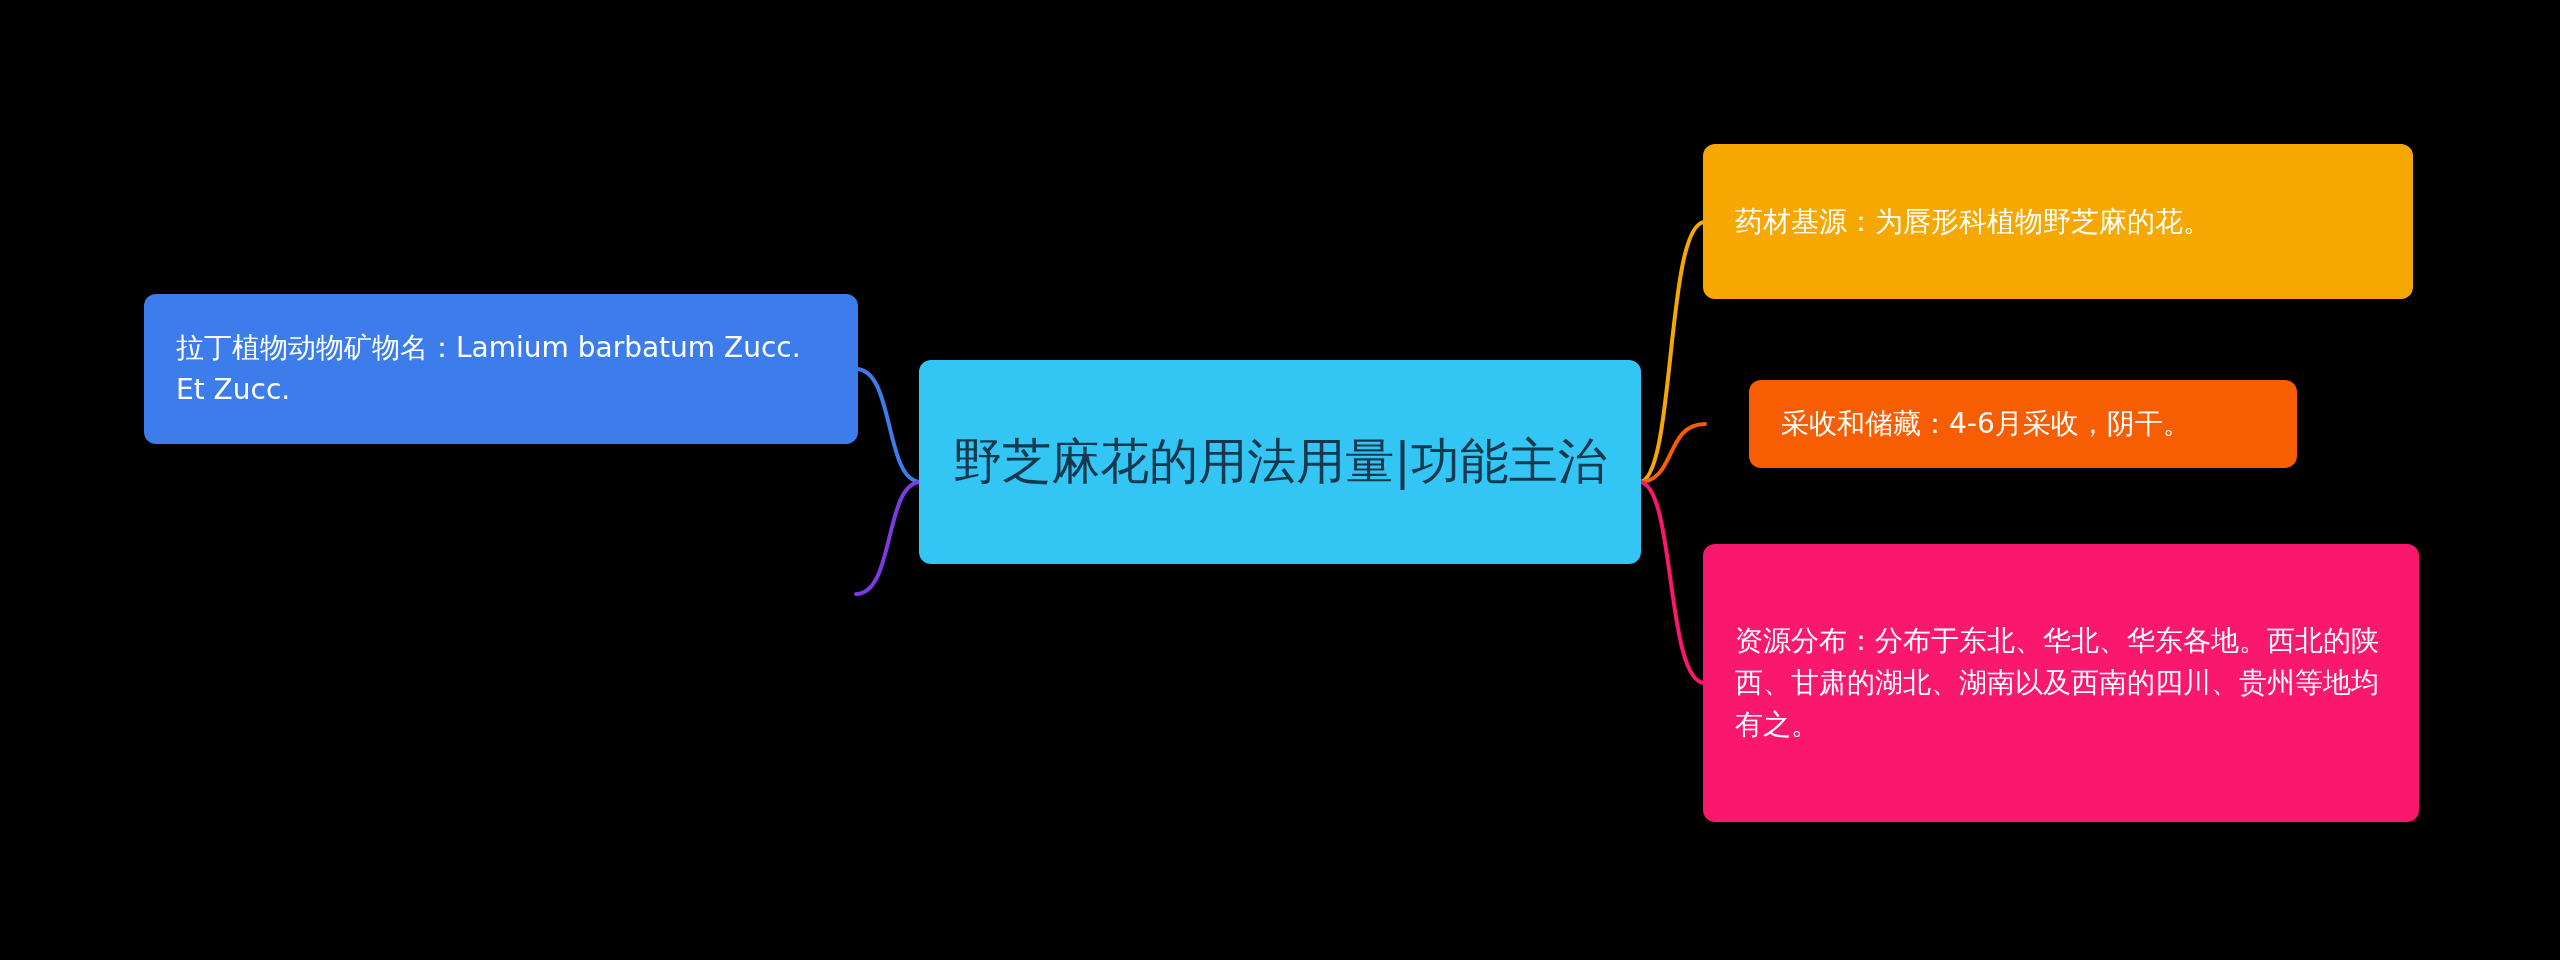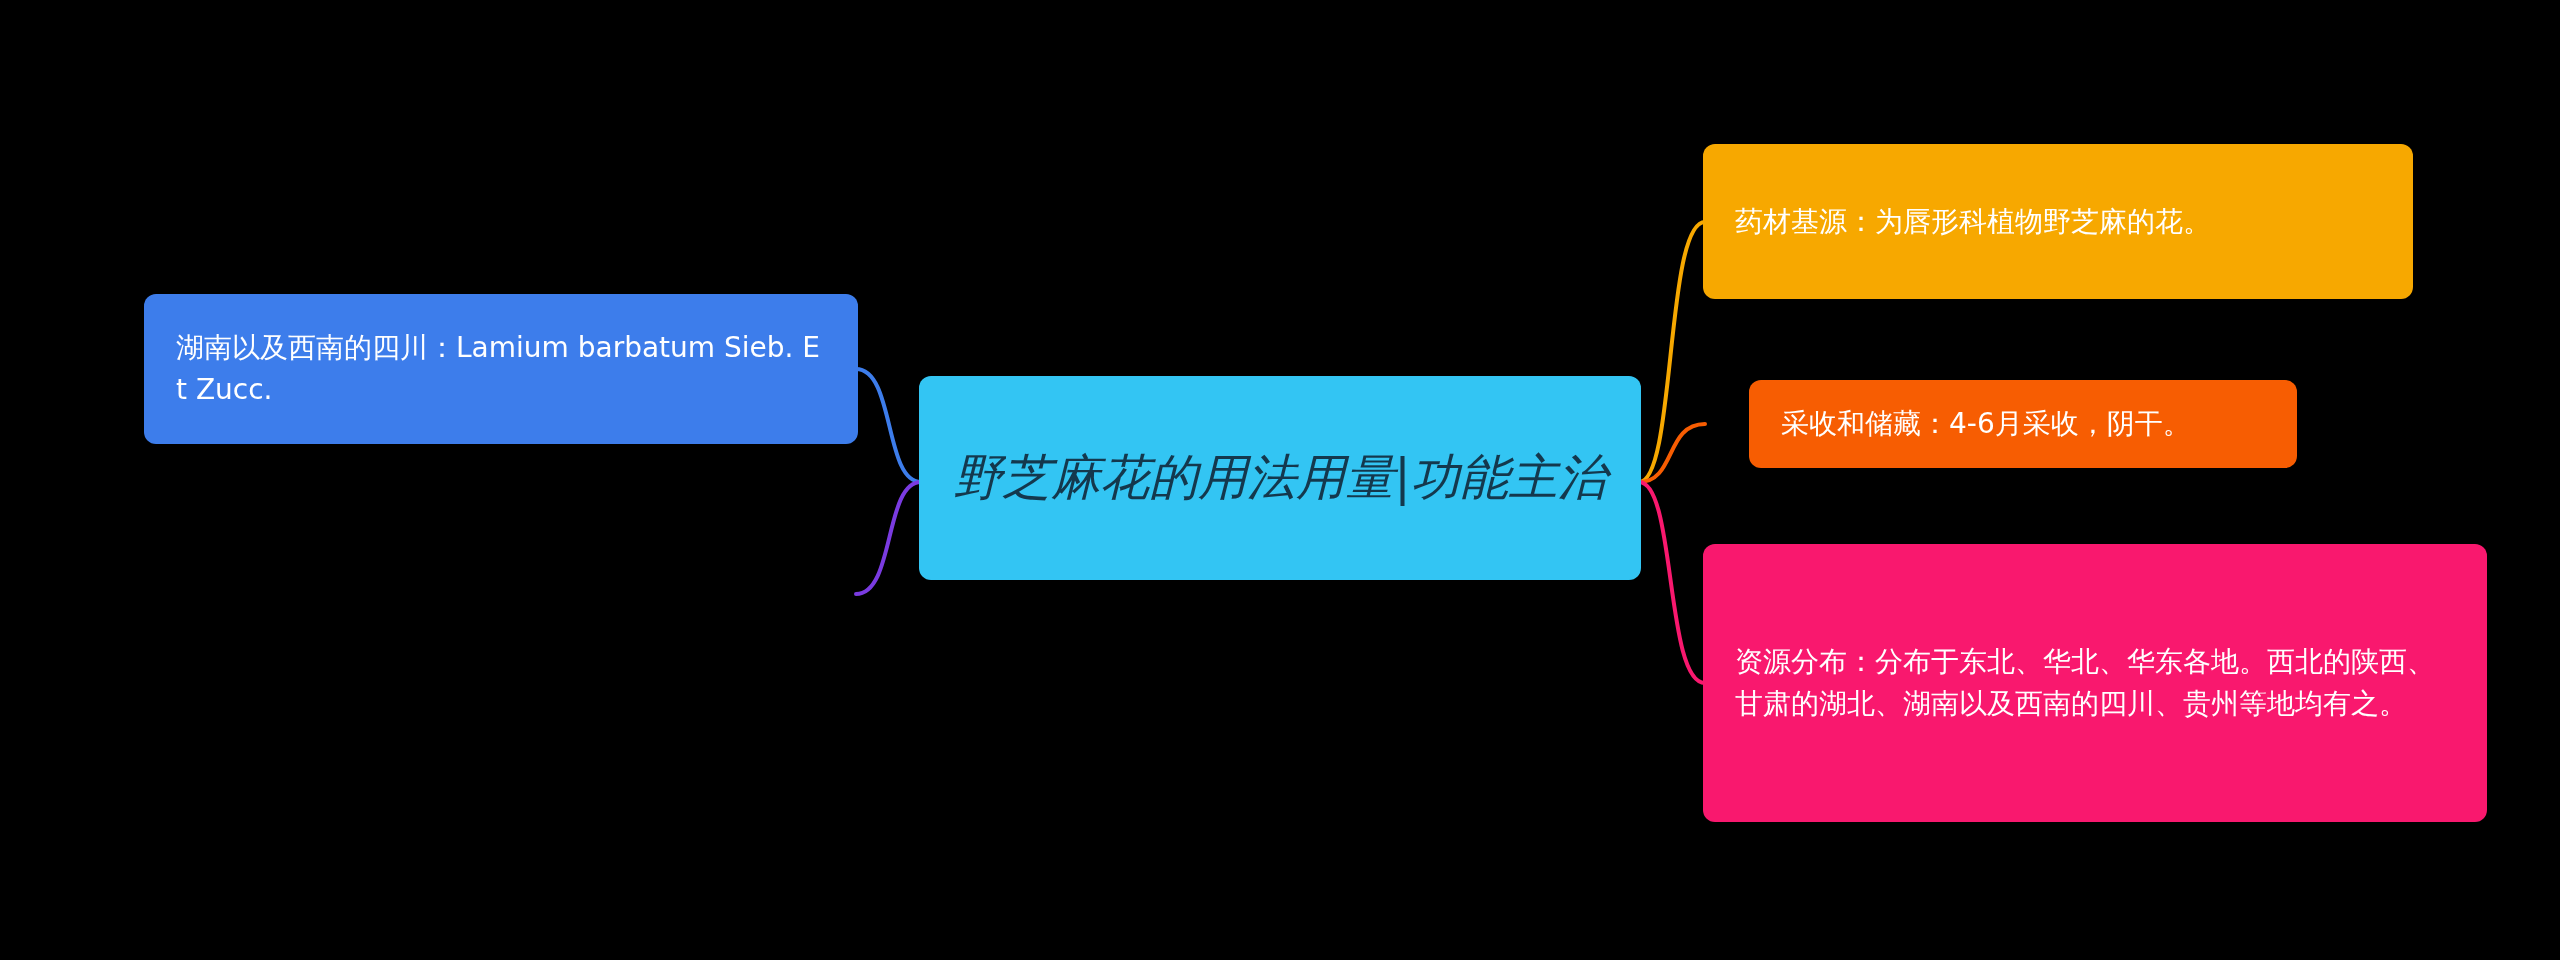--- a/index.html
+++ b/index.html
@@ -29,31 +29,30 @@
     border-radius: 12px;
     color: #ffffff;
     font-size: 28px;
     line-height: 1.5;
     padding: 0 32px;
     word-break: break-all;
     cursor: default;
   }
   .center-node {
     left: 919px;
-    top: 376px;
+    top: 360px;
     width: 722px;
     height: 204px;
     background: #33c5f3;
     color: #14384d;
     font-size: 49px;
     line-height: 1.35;
     justify-content: center;
     text-align: center;
     padding: 0 28px;
-    font-style: italic;
   }
   .node-latin {
     left: 144px;
     top: 294px;
     width: 714px;
     height: 150px;
     background: #3d7deb;
   }
   .node-ecology {
     left: 144px;
@@ -73,40 +72,40 @@
     left: 1703px;
     top: 380px;
     width: 548px;
     height: 88px;
     background: #f75d02;
     margin-left: 46px;
   }
   .node-distribution {
     left: 1703px;
     top: 544px;
-    width: 784px;
+    width: 716px;
     height: 278px;
     background: #f9186e;
   }
 </style>
 </head>
 <body>
 
 <div class="canvas">
 
   <svg class="connectors" width="2560" height="960" viewBox="0 0 2560 960">
     <path d="M 921 482 C 884 482, 895 369, 856 369" fill="none" stroke="#3d7deb" stroke-width="4" stroke-linecap="round"></path>
     <path d="M 921 482 C 884 482, 895 594, 856 594" fill="none" stroke="#7a3be0" stroke-width="4" stroke-linecap="round"></path>
     <path d="M 1639 482 C 1676 482, 1665 222, 1705 222" fill="none" stroke="#f7a800" stroke-width="4" stroke-linecap="round"></path>
     <path d="M 1639 482 C 1676 482, 1665 424, 1705 424" fill="none" stroke="#f75d02" stroke-width="4" stroke-linecap="round"></path>
     <path d="M 1639 482 C 1676 482, 1665 683, 1705 683" fill="none" stroke="#f9186e" stroke-width="4" stroke-linecap="round"></path>
   </svg>
 
   <div class="node node-latin">
-    <span>湖南以及西南的四川：Lamium barbatum Sieb. Et Zucc.</span>
+    <span>拉丁植物动物矿物名：Lamium barbatum Zucc. Et Zucc.</span>
   </div>
 
 
   <div class="node center-node">
     <span>野芝麻花的用法用量|功能主治</span>
   </div>
 
   <div class="node node-source">
     <span>药材基源：为唇形科植物野芝麻的花。</span>
   </div>

